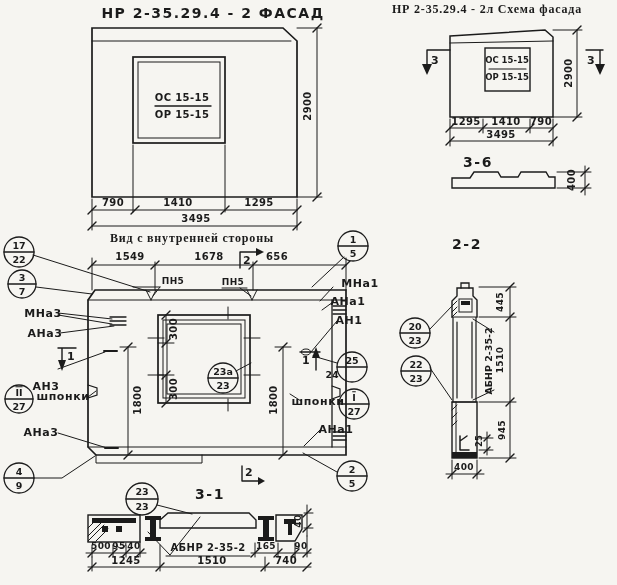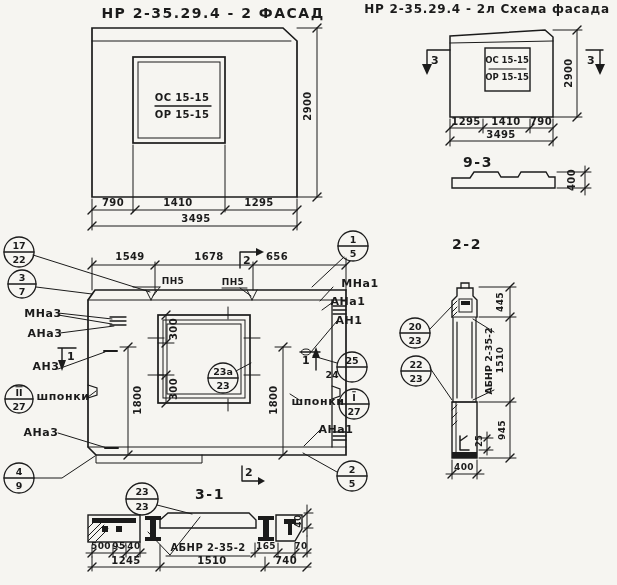--- a/index.html
+++ b/index.html
@@ -3,21 +3,21 @@
 <meta charset="utf-8">
 <style>
   html,body{margin:0;padding:0;background:#e9e7e2;}
   .sheet{position:relative;width:617px;height:585px;background:#f6f5f1;
          font-family:"DejaVu Sans",sans-serif;color:#1b1b1b;overflow:hidden;}
   svg{position:absolute;left:0;top:0;}
   .t{position:absolute;font-size:10px;font-weight:bold;white-space:nowrap;
      transform:translate(-50%,-50%);letter-spacing:.4px;line-height:1;}
   .rot{transform:translate(-50%,-50%) rotate(-90deg);}
   .big{font-size:14px;letter-spacing:1.5px;}
-  .med{font-size:12px;letter-spacing:.8px;}
+  .med{font-size:12px;letter-spacing:.8px;font-family:Liberation Serif, serif;}
   .lbl{font-size:11px;letter-spacing:.6px;}
   .mk{font-size:11px;}
   .xs{font-size:8.5px;letter-spacing:0;}
   .sm{font-size:9px;}
   .bt{font-size:9.5px;letter-spacing:0;}
   .ovl{text-decoration:overline;}
 </style>
 </head>
 <body>
 
@@ -195,39 +195,40 @@
 <div class="t med" style="left:487px;top:9px">НР 2-35.29.4 - 2л Схема фасада</div>
 <div class="t xs" style="left:507px;top:60px">ОС 15-15</div>
 <div class="t xs" style="left:507px;top:77px">ОР 15-15</div>
 <div class="t mk" style="left:435px;top:60px">3</div>
 <div class="t mk" style="left:591px;top:60px">3</div>
 <div class="t" style="left:466px;top:122px">1295</div>
 <div class="t" style="left:506px;top:122px">1410</div>
 <div class="t" style="left:541px;top:122px">790</div>
 <div class="t" style="left:501px;top:135px">3495</div>
 <div class="t rot" style="left:569px;top:73px">2900</div>
-<div class="t big" style="left:478px;top:162px">9-3</div>
+<div class="t big" style="left:478px;top:162px">3-6</div>
 <div class="t rot" style="left:572px;top:180px">400</div>
 
+<div class="t med" style="left:192px;top:238px">Вид с внутренней стороны</div>
 <div class="t" style="left:130px;top:257px">1549</div>
 <div class="t" style="left:209px;top:257px">1678</div>
 <div class="t" style="left:277px;top:257px">656</div>
 <div class="t sm" style="left:173px;top:281px">ПН5</div>
 <div class="t sm" style="left:233px;top:282px">ПН5</div>
 <div class="t mk" style="left:247px;top:260px">2</div>
 <div class="t mk" style="left:249px;top:472px">2</div>
 <div class="t mk" style="left:71px;top:356px">1</div>
 <div class="t mk" style="left:306px;top:360px">1</div>
 <div class="t rot" style="left:174px;top:329px">300</div>
 <div class="t rot" style="left:174px;top:389px">300</div>
 <div class="t rot" style="left:138px;top:400px">1800</div>
 <div class="t rot" style="left:274px;top:400px">1800</div>
 <div class="t lbl" style="left:43px;top:313px">МНа3</div>
 <div class="t lbl" style="left:45px;top:333px">АНа3</div>
-<div class="t lbl" style="left:46px;top:366px">АН3</div>
+<div class="t lbl" style="left:46px;top:386px">АН3</div>
 <div class="t lbl" style="left:63px;top:396px">шпонки</div>
 <div class="t lbl" style="left:41px;top:432px">АНа3</div>
 <div class="t lbl" style="left:360px;top:283px">МНа1</div>
 <div class="t lbl" style="left:348px;top:301px">АНа1</div>
 <div class="t lbl" style="left:349px;top:320px">АН1</div>
 <div class="t lbl" style="left:318px;top:401px">шпонки</div>
 <div class="t lbl" style="left:336px;top:429px">АНа1</div>
 
 <div class="t bt" style="left:19px;top:246px">17</div>
 <div class="t bt" style="left:19px;top:260px">22</div>
@@ -253,21 +254,21 @@
 <div class="t bt" style="left:415px;top:341px">23</div>
 <div class="t bt" style="left:416px;top:365px">22</div>
 <div class="t bt" style="left:416px;top:379px">23</div>
 
 <div class="t big" style="left:210px;top:494px">3-1</div>
 <div class="t" style="left:208px;top:548px">АБНР 2-35-2</div>
 <div class="t sm" style="left:101px;top:546px">500</div>
 <div class="t sm" style="left:119px;top:546px">95</div>
 <div class="t sm" style="left:134px;top:546px">40</div>
 <div class="t sm" style="left:266px;top:546px">165</div>
-<div class="t sm" style="left:301px;top:546px">70</div>
+<div class="t sm" style="left:301px;top:546px">90</div>
 <div class="t rot sm" style="left:298px;top:521px">40</div>
 <div class="t" style="left:126px;top:561px">1245</div>
 <div class="t" style="left:212px;top:561px">1510</div>
 <div class="t" style="left:286px;top:561px">740</div>
 
 <div class="t big" style="left:467px;top:244px">2-2</div>
 <div class="t rot bt" style="left:489px;top:361px">АБНР 2-35-2</div>
 <div class="t rot sm" style="left:500px;top:302px">445</div>
 <div class="t rot sm" style="left:500px;top:360px">1510</div>
 <div class="t rot sm" style="left:502px;top:430px">945</div>

